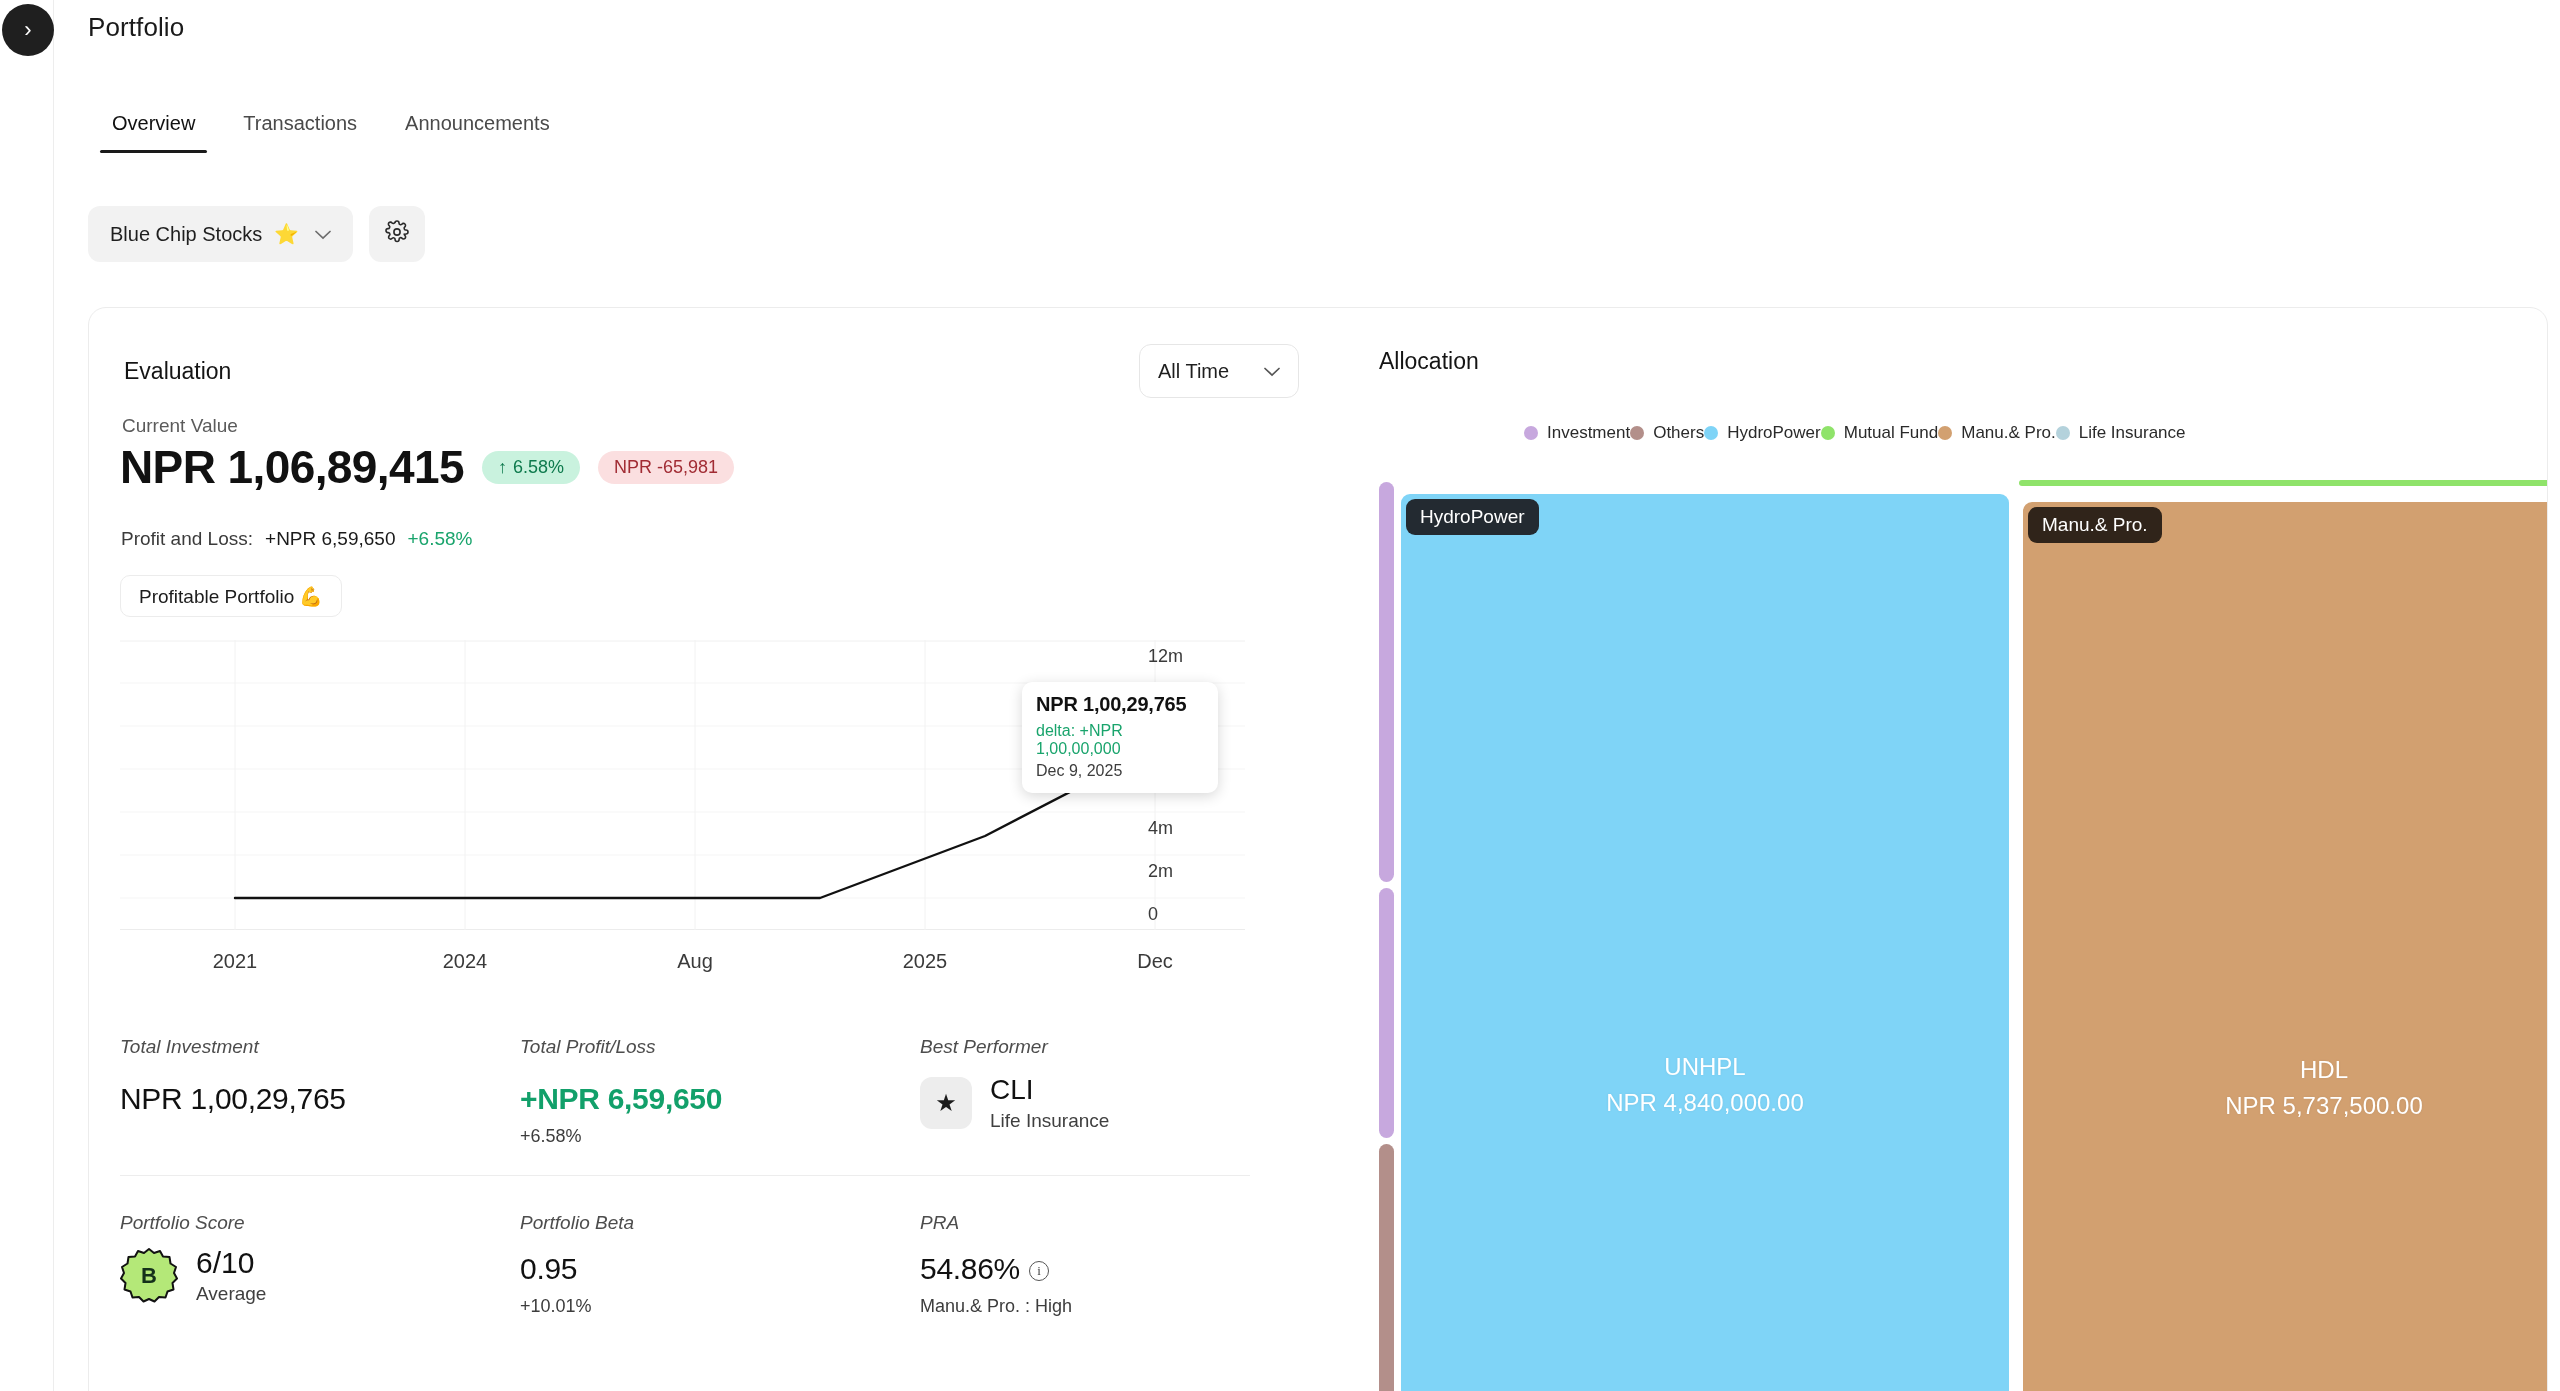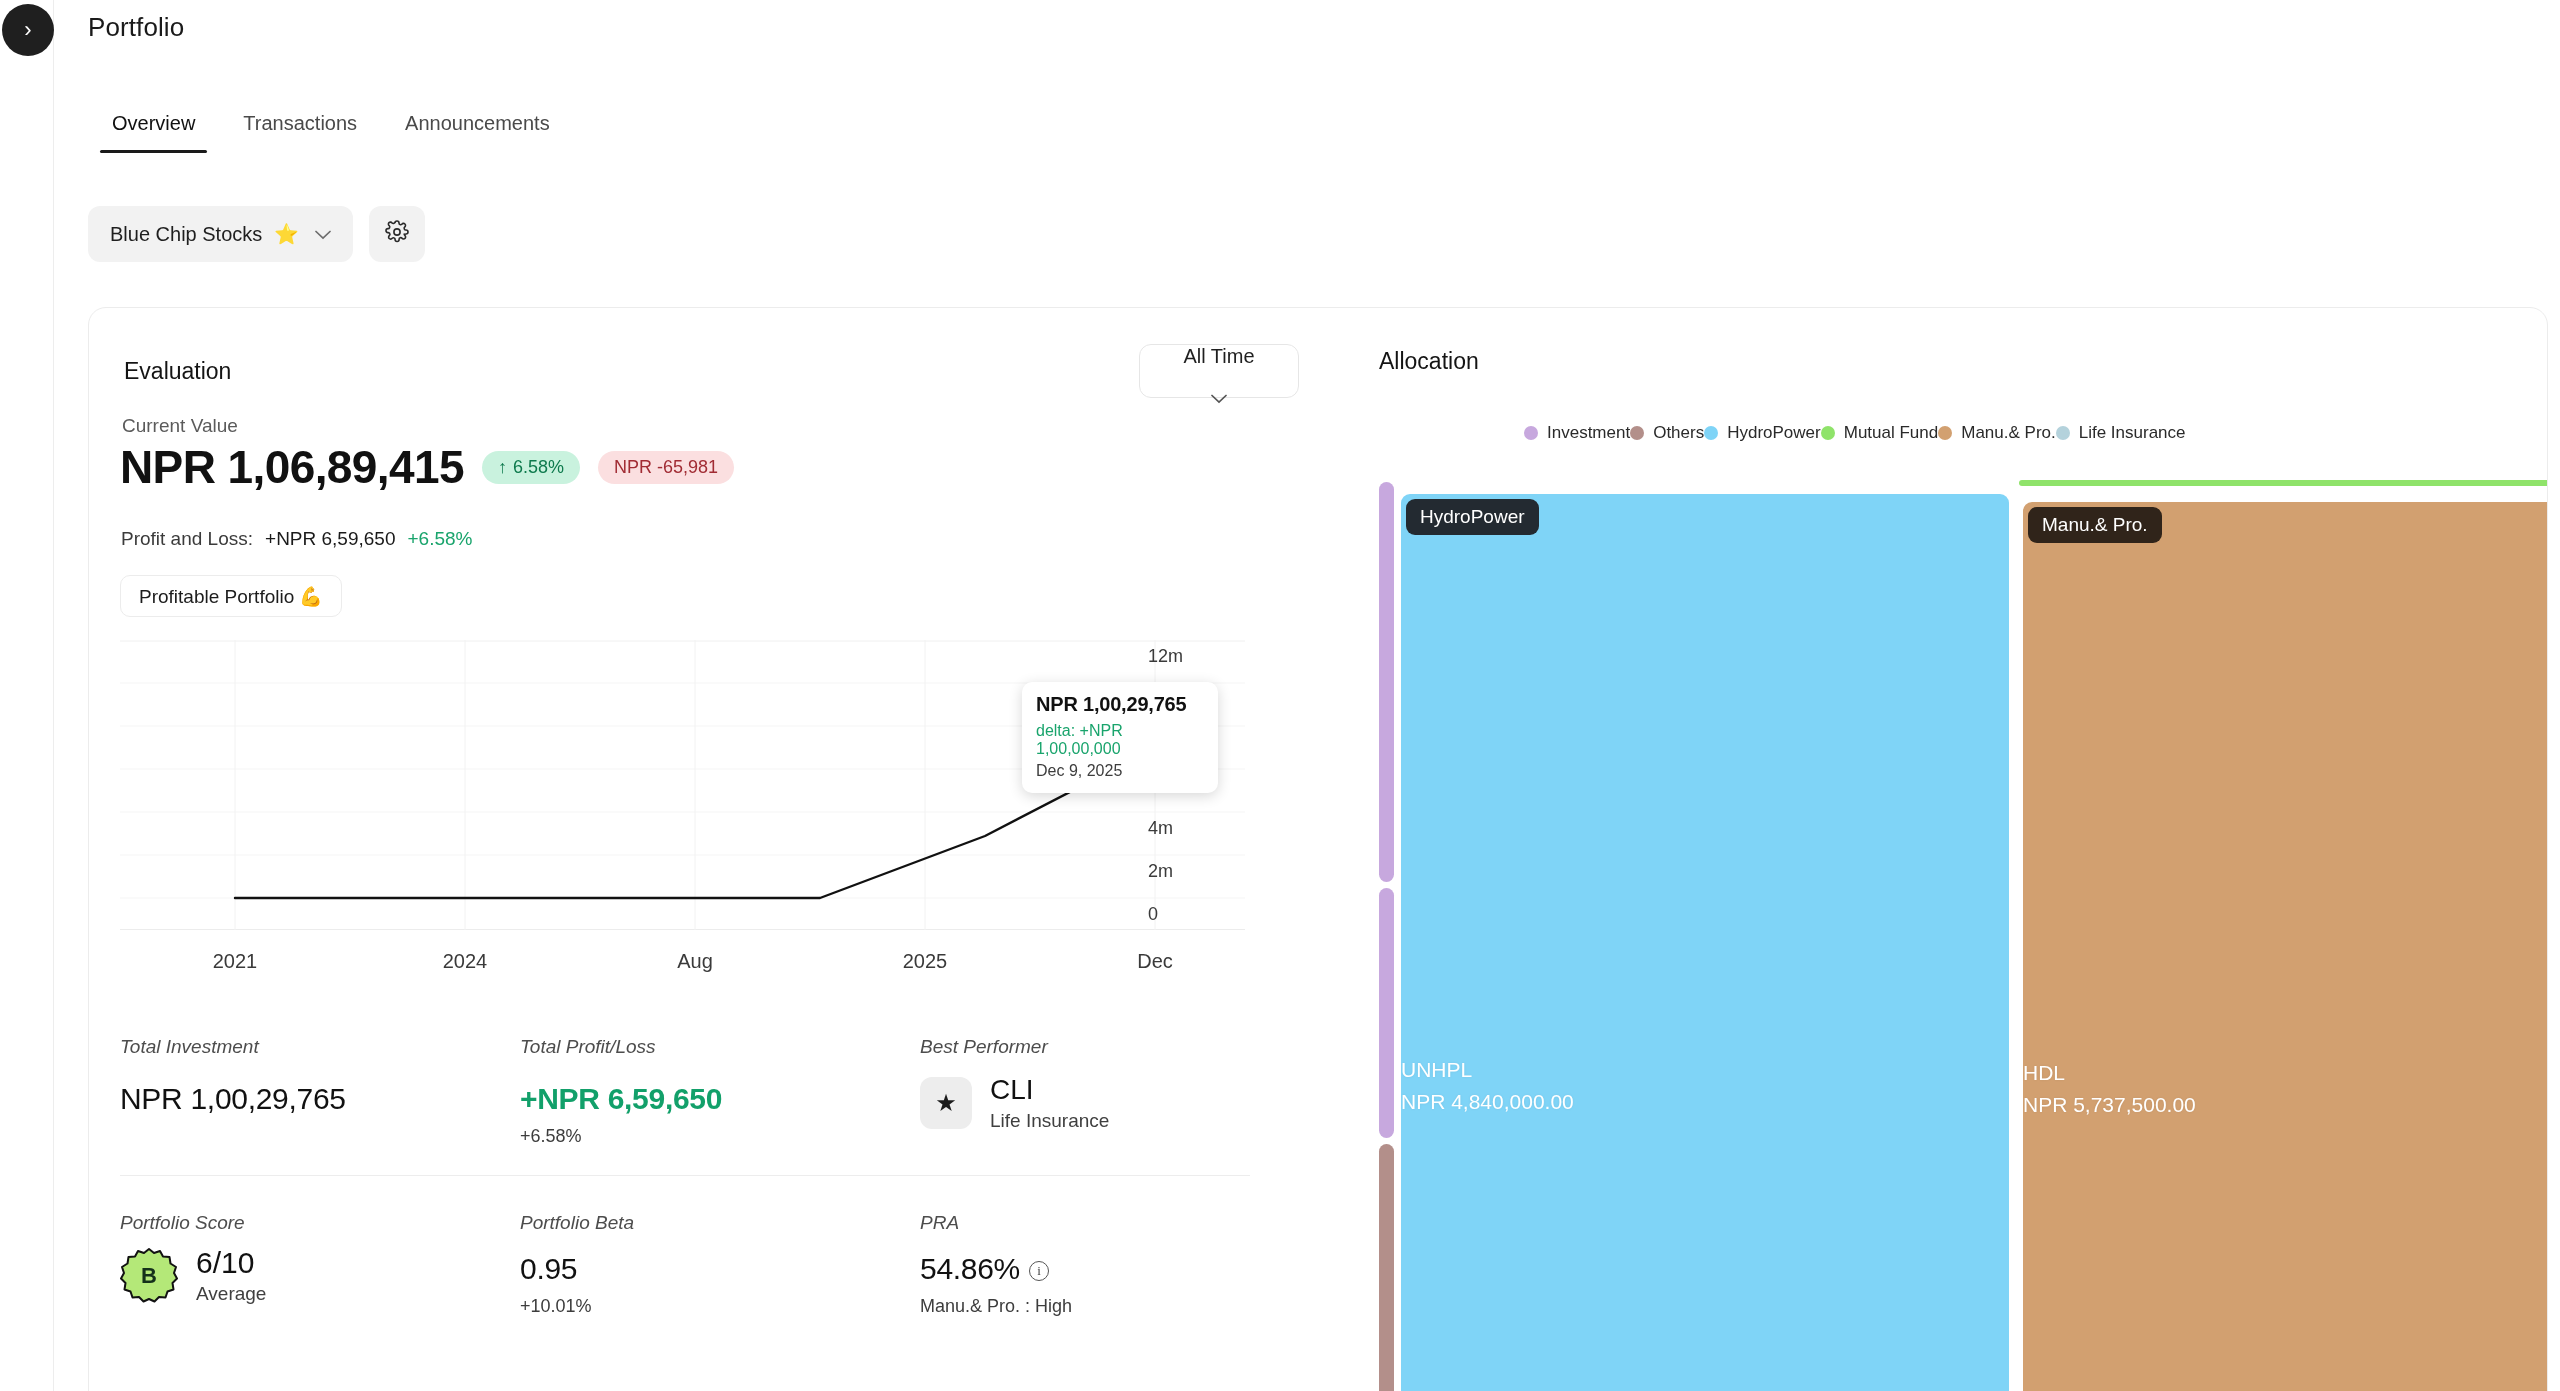--- a/index.html
+++ b/index.html
@@ -75,21 +75,21 @@
 
   .sec-title { font-size: 23px; color: #141414; }
 
   .eval-head {
     position: absolute; left: 35px; top: 36px; right: 40px;
     display: flex; align-items: center; justify-content: space-between;
   }
   .alltime {
     height: 54px; min-width: 160px; border: 1px solid #e6e6e6; border-radius: 12px;
     background: #fff; display: flex; align-items: center; justify-content: space-between;
-    padding: 0 18px; font-size: 20px; color: #1f1f1f; gap: 22px; cursor: pointer; flex-direction: column;
+    padding: 0 18px; font-size: 20px; color: #1f1f1f; gap: 22px; cursor: pointer;
   }
   .alltime .chev { color: #555; font-size: 15px; }
 
   .lbl { font-size: 19px; color: #5b5b5b; }
 
   .cv-label { position: absolute; left: 122px; top: 415px; }
   .cv-row { position: absolute; left: 120px; top: 440px; display: flex; align-items: center; gap: 18px; }
   .cv-amount { font-size: 46px; font-weight: 700; letter-spacing: -0.6px; color: #111; }
   .badge {
     border-radius: 999px; padding: 6px 16px; font-size: 18px; white-space: nowrap;
@@ -183,21 +183,21 @@
     position: absolute; left: 185px; top: 115px; right: 10px;
     display: flex; align-items: center; flex-wrap: nowrap;
   }
   .leg { display: flex; align-items: center; gap: 9px; font-size: 17px; color: #2a2a2a; white-space: nowrap; cursor: pointer; }
   .dot { width: 14px; height: 14px; border-radius: 50%; flex: 0 0 14px; }
 
   .treemap { position: absolute; left: 40px; top: 172px; right: 12px; bottom: 0; }
   .tile { position: absolute; border-radius: 9px; overflow: hidden; cursor: pointer; }
   .tile-center {
     position: absolute; left: 0; right: 0; top: 50%; transform: translateY(-50%);
-    color: #fff; font-size: 21px; line-height: 1.5;
+    text-align: center; color: #fff; font-size: 24px; line-height: 1.5;
     text-shadow: 0 0 3px rgba(0,0,0,.07);
   }
   .tile-chip {
     position: absolute; left: 5px; top: 5px;
     background: #232a31; color: #fff; font-size: 19px;
     padding: 7px 14px; border-radius: 9px; white-space: nowrap;
   }
   .tile-chip.brown { background: #30241a; }
 </style>
 </head>

